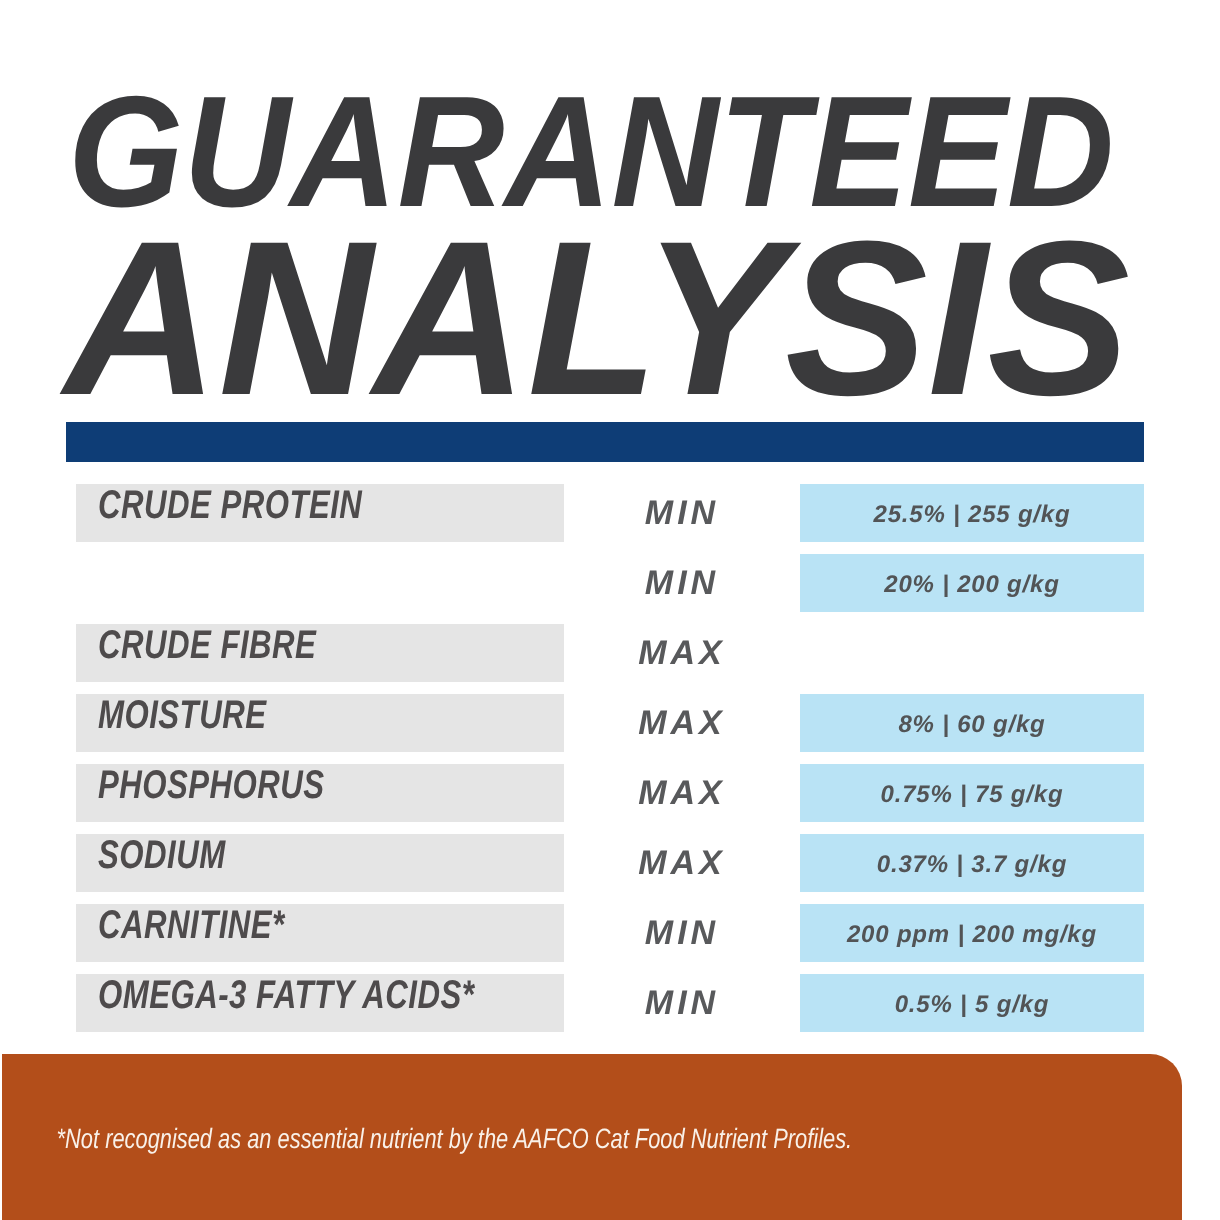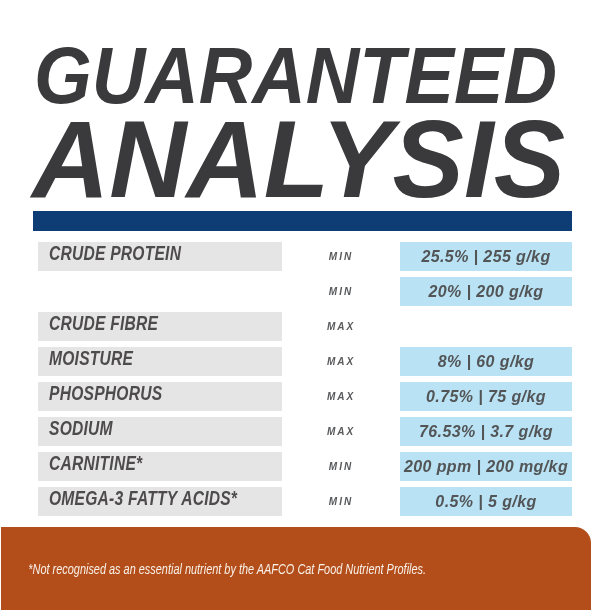--- a/index.html
+++ b/index.html
@@ -35,27 +35,27 @@
     padding-left:11px; box-sizing:border-box;
   }
   .label-text {
     font-size:20px; font-weight:bold; color:#4e4b4c;
     letter-spacing:0.3px; white-space:nowrap;
     transform:scaleX(0.78); transform-origin:0 50%;
   }
   .cell-qual {
     position:absolute; left:282px; top:0; width:118px; height:29px;
     display:flex; align-items:center; justify-content:center;
-    font-size:10px; font-weight:bold; letter-spacing:2px; color:#58595b;
+    font-size:17px; font-weight:bold; letter-spacing:2px; color:#58595b;
   }
   .cell-value {
     position:absolute; left:400px; top:0; width:172px; height:29px;
     background:#b9e3f5;
     display:flex; align-items:center; justify-content:center;
-    font-size:16px; font-weight:bold; letter-spacing:0.4px; color:#525456;
+    font-size:12px; font-weight:bold; letter-spacing:0.4px; color:#525456;
     white-space:nowrap;
   }
 
   
   .footnote-panel {
     position:absolute; left:1px; top:527px;
     width:590px; height:83px;
     background:#b34e1a;
     border-top-right-radius:16px;
     display:flex; align-items:center;
@@ -114,21 +114,21 @@
       </div>
       <div class="cell-qual">MAX</div>
       <div class="cell-value">0.75% | 75 g/kg</div>
     </div>
 
     <div class="row">
       <div class="cell-label">
         <span class="label-text">SODIUM</span>
       </div>
       <div class="cell-qual">MAX</div>
-      <div class="cell-value">76.53% | 3.7 g/kg</div>
+      <div class="cell-value">0.37% | 3.7 g/kg</div>
     </div>
 
     <div class="row">
       <div class="cell-label">
         <span class="label-text">CARNITINE*</span>
       </div>
       <div class="cell-qual">MIN</div>
       <div class="cell-value">200 ppm | 200 mg/kg</div>
     </div>
 

